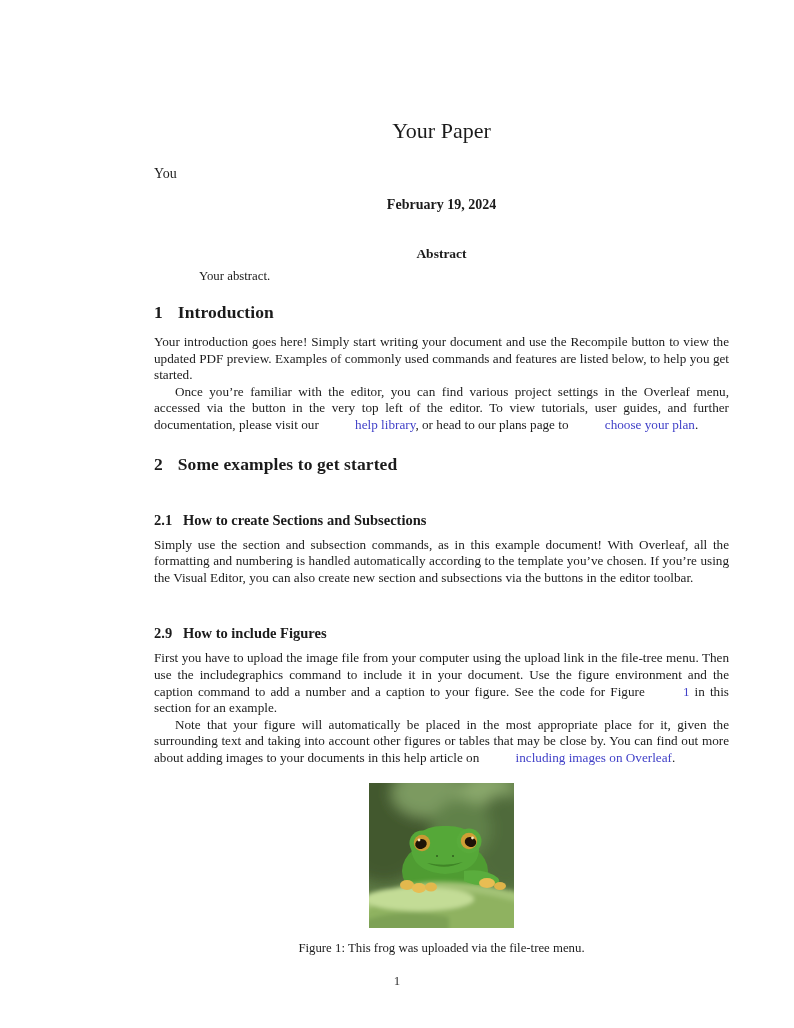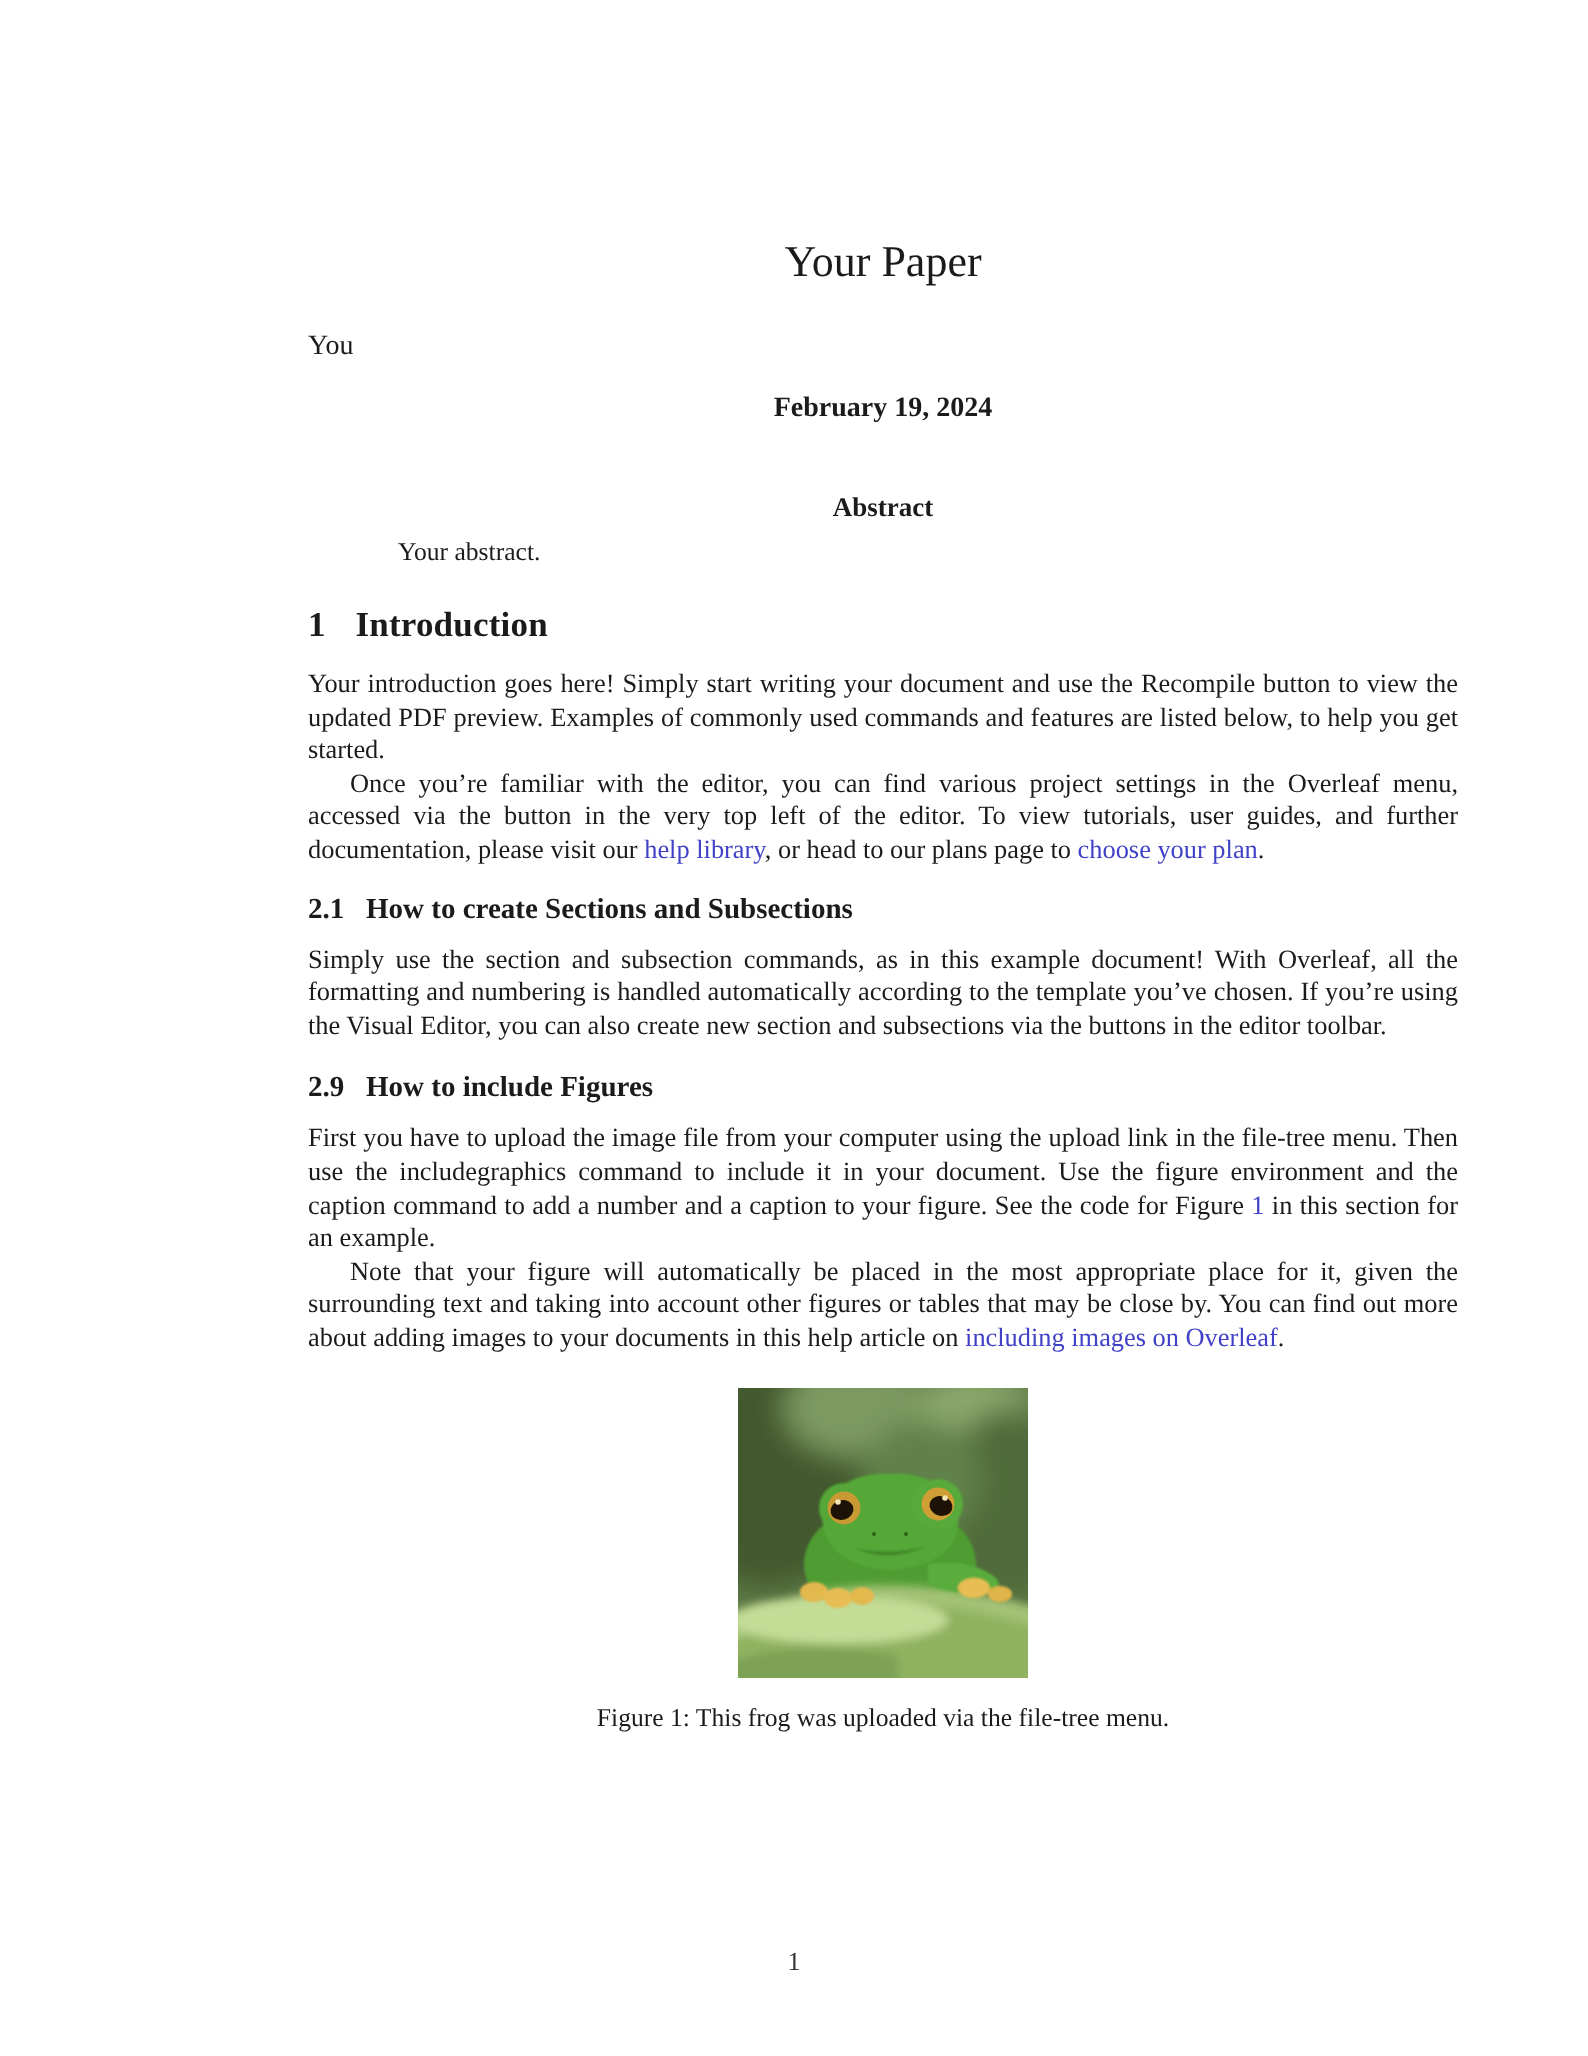--- a/index.html
+++ b/index.html
@@ -19,33 +19,33 @@
   .title   { margin-top: 118px; text-align: center; font-size: 22px; line-height: 26px; font-weight: normal; }
   .author  { margin-top: 21px;  text-align: left; font-size: 14px; line-height: 17px; }
   .date    { margin-top: 14px;  text-align: center; font-size: 14px; line-height: 17px; font-weight: bold; }
 
   .abstract-head { margin-top: 33px; text-align: center; font-size: 13.5px; line-height: 16px; font-weight: bold; }
   .abstract-body { margin-top: 6px; padding: 0 45px; font-size: 12.8px; line-height: 16px; }
 
   h2.sec { font-size: 17.5px; line-height: 21px; font-weight: bold; letter-spacing: 0.1px; }
   h3.subsec { font-size: 14.5px; line-height: 18px; font-weight: bold; }
   .sec-num { display: inline-block; margin-right: 0.85em; }
-  .subsec-num { display: inline-block; margin-right: 0.75em; }
+  .subsec-num { display: inline-block; margin-right: 0.75em; margin-top: 24px; }
 
   .mt-sec1   { margin-top: 18px; }
   .mt-sec2   { margin-top: 20px; }
   .mt-subsec { margin-top: 12px; }
   .mt-subsec2{ margin-top: 14px; }
   .mt-para   { margin-top: 11px; }
   .mt-para-sm{ margin-top: 8px; }
 
   p.body { font-size: 13.2px; line-height: 16.6px; text-align: justify; }
   p.indent { text-indent: 21px; }
 
-  a.doclink { color: var(--link, #4141c8); text-decoration: none; cursor: pointer; }
+  a.doclink { color: var(--link, #4141c8); text-decoration: none; cursor: pointer; margin-left: 33px; }
 
   .figure-block { margin-top: 16px; text-align: center; }
   .figure-block svg { display: inline-block; vertical-align: top; }
   .caption { margin-top: 12px; text-align: center; font-size: 12.8px; line-height: 16px; }
 
   .page-num { position: absolute; left: 0; right: 0; top: 973px; text-align: center; font-size: 13px; color: #333; }
 </style>
 </head>
 <body>
 
@@ -58,20 +58,21 @@
 
     <div class="abstract-head">Abstract</div>
     <div class="abstract-body">Your abstract.</div>
 
     <h2 class="sec mt-sec1"><span class="sec-num">1</span><span>Introduction</span></h2>
 
     <p class="body mt-para">Your introduction goes here! Simply start writing your document and use the Recompile button to view the updated PDF preview. Examples of commonly used commands and features are listed below, to help you get started.</p>
 
     <p class="body indent"><span>Once you’re familiar with the editor, you can find various project settings in the Overleaf menu, accessed via the button in the very top left of the editor. To view tutorials, user guides, and further documentation, please visit our </span><a class="doclink">help library</a><span>, or head to our plans page to </span><a class="doclink">choose your plan</a><span>.</span></p>
 
+    <h2 class="sec mt-sec2"><span class="sec-num">2</span><span>Some examples to get started</span></h2>
 
     <h3 class="subsec mt-subsec"><span class="subsec-num">2.1</span><span>How to create Sections and Subsections</span></h3>
 
     <p class="body mt-para-sm">Simply use the section and subsection commands, as in this example document! With Overleaf, all the formatting and numbering is handled automatically according to the template you’ve chosen. If you’re using the Visual Editor, you can also create new section and subsections via the buttons in the editor toolbar.</p>
 
     <h3 class="subsec mt-subsec2"><span class="subsec-num">2.9</span><span>How to include Figures</span></h3>
 
     <p class="body mt-para-sm"><span>First you have to upload the image file from your computer using the upload link in the file-tree menu. Then use the includegraphics command to include it in your document. Use the figure environment and the caption command to add a number and a caption to your figure. See the code for Figure </span><a class="doclink">1</a><span> in this section for an example.</span></p>
 
     <p class="body indent"><span>Note that your figure will automatically be placed in the most appropriate place for it, given the surrounding text and taking into account other figures or tables that may be close by. You can find out more about adding images to your documents in this help article on </span><a class="doclink">including images on Overleaf</a><span>.</span></p>

